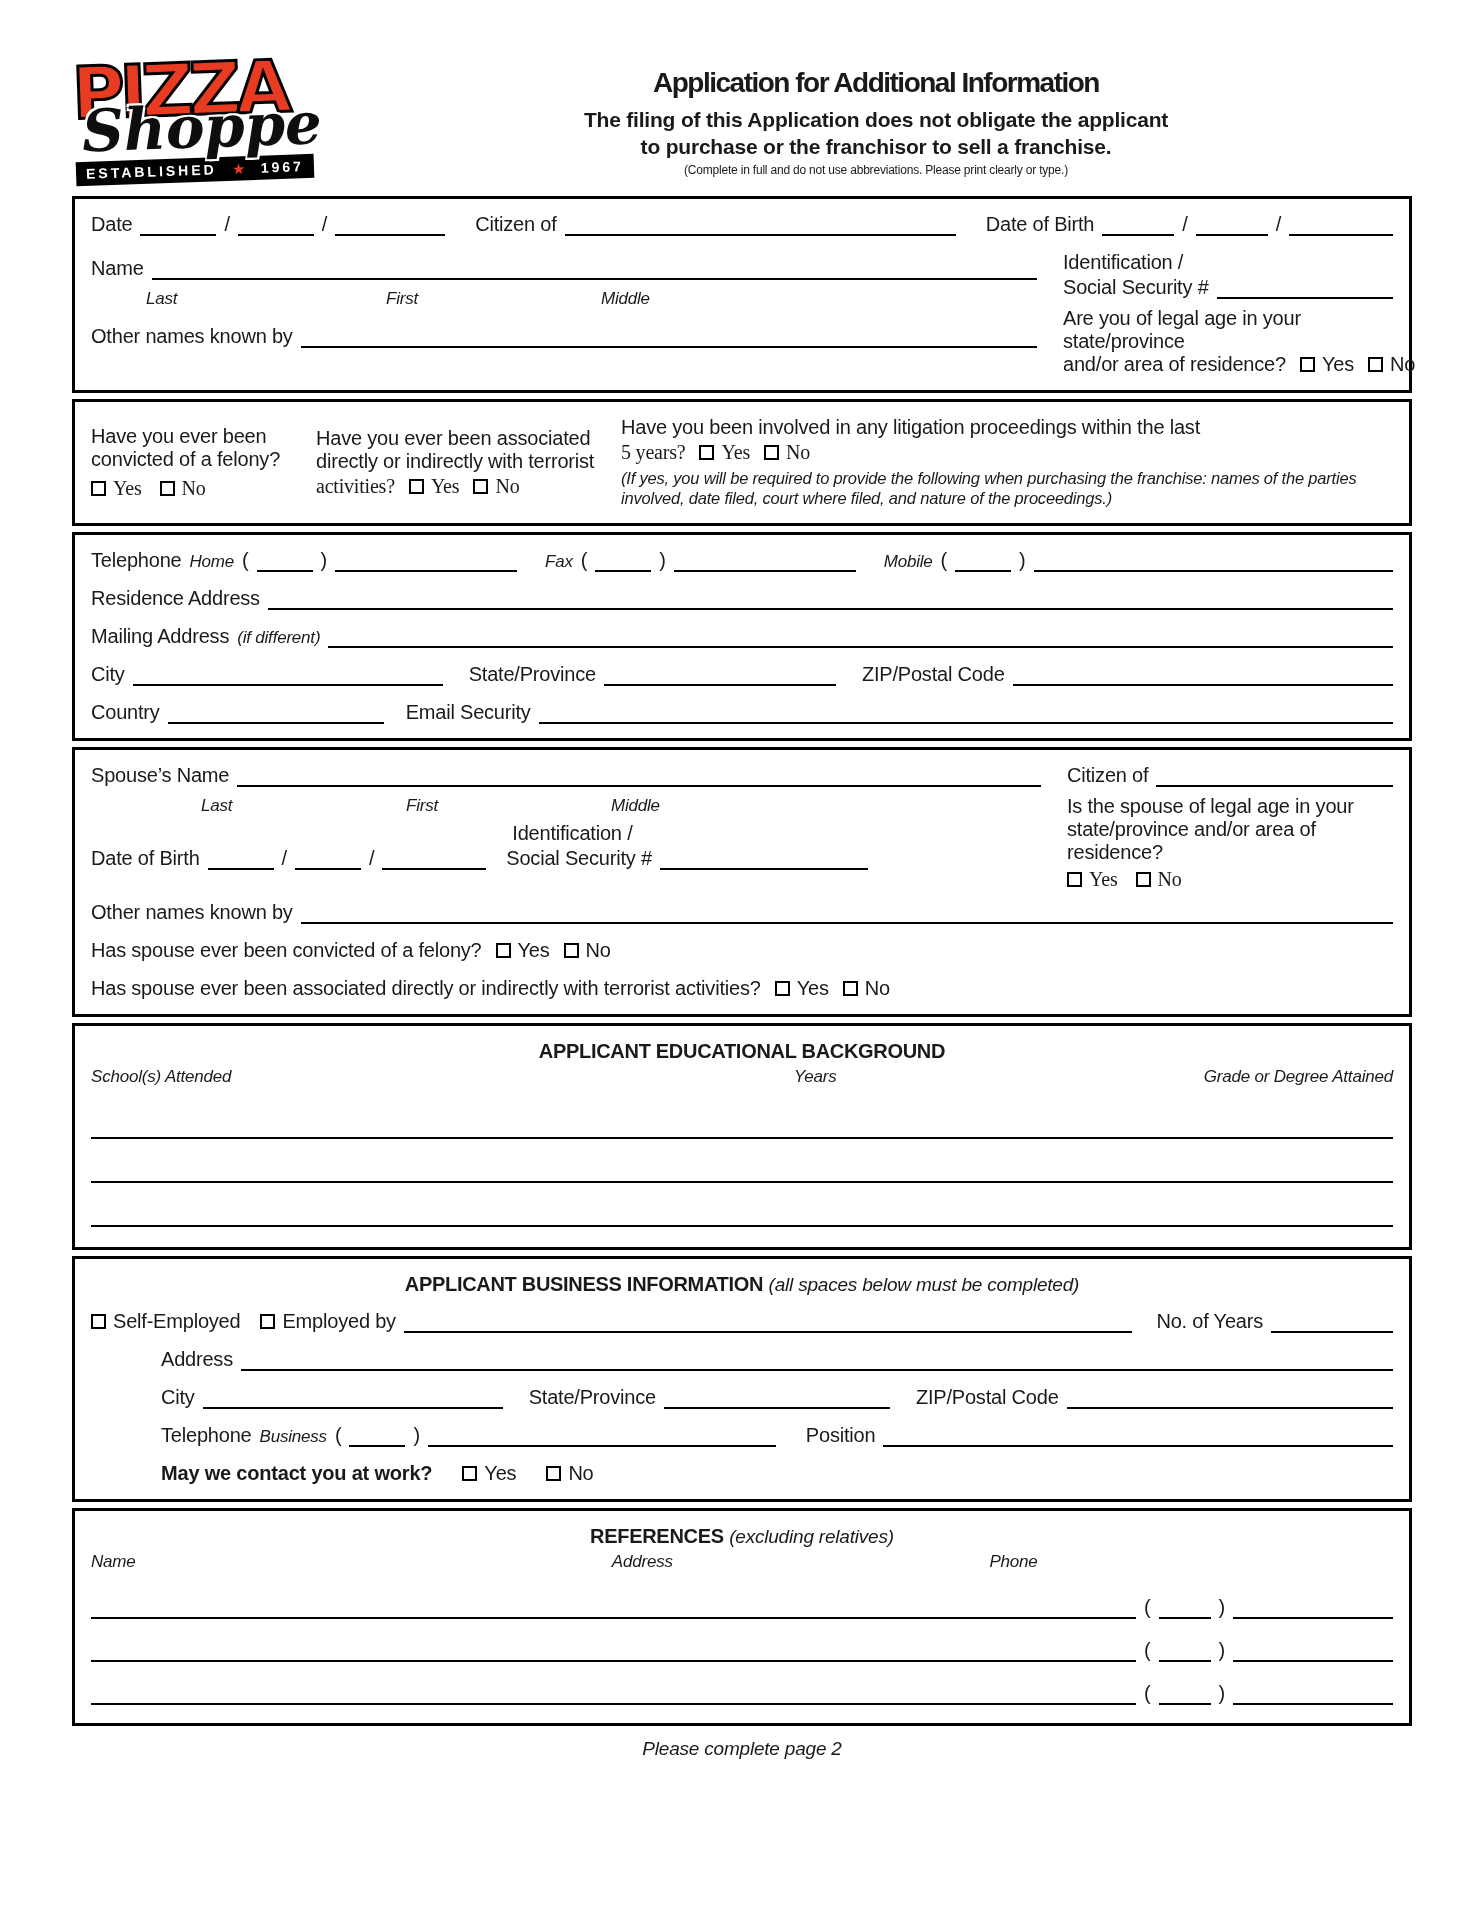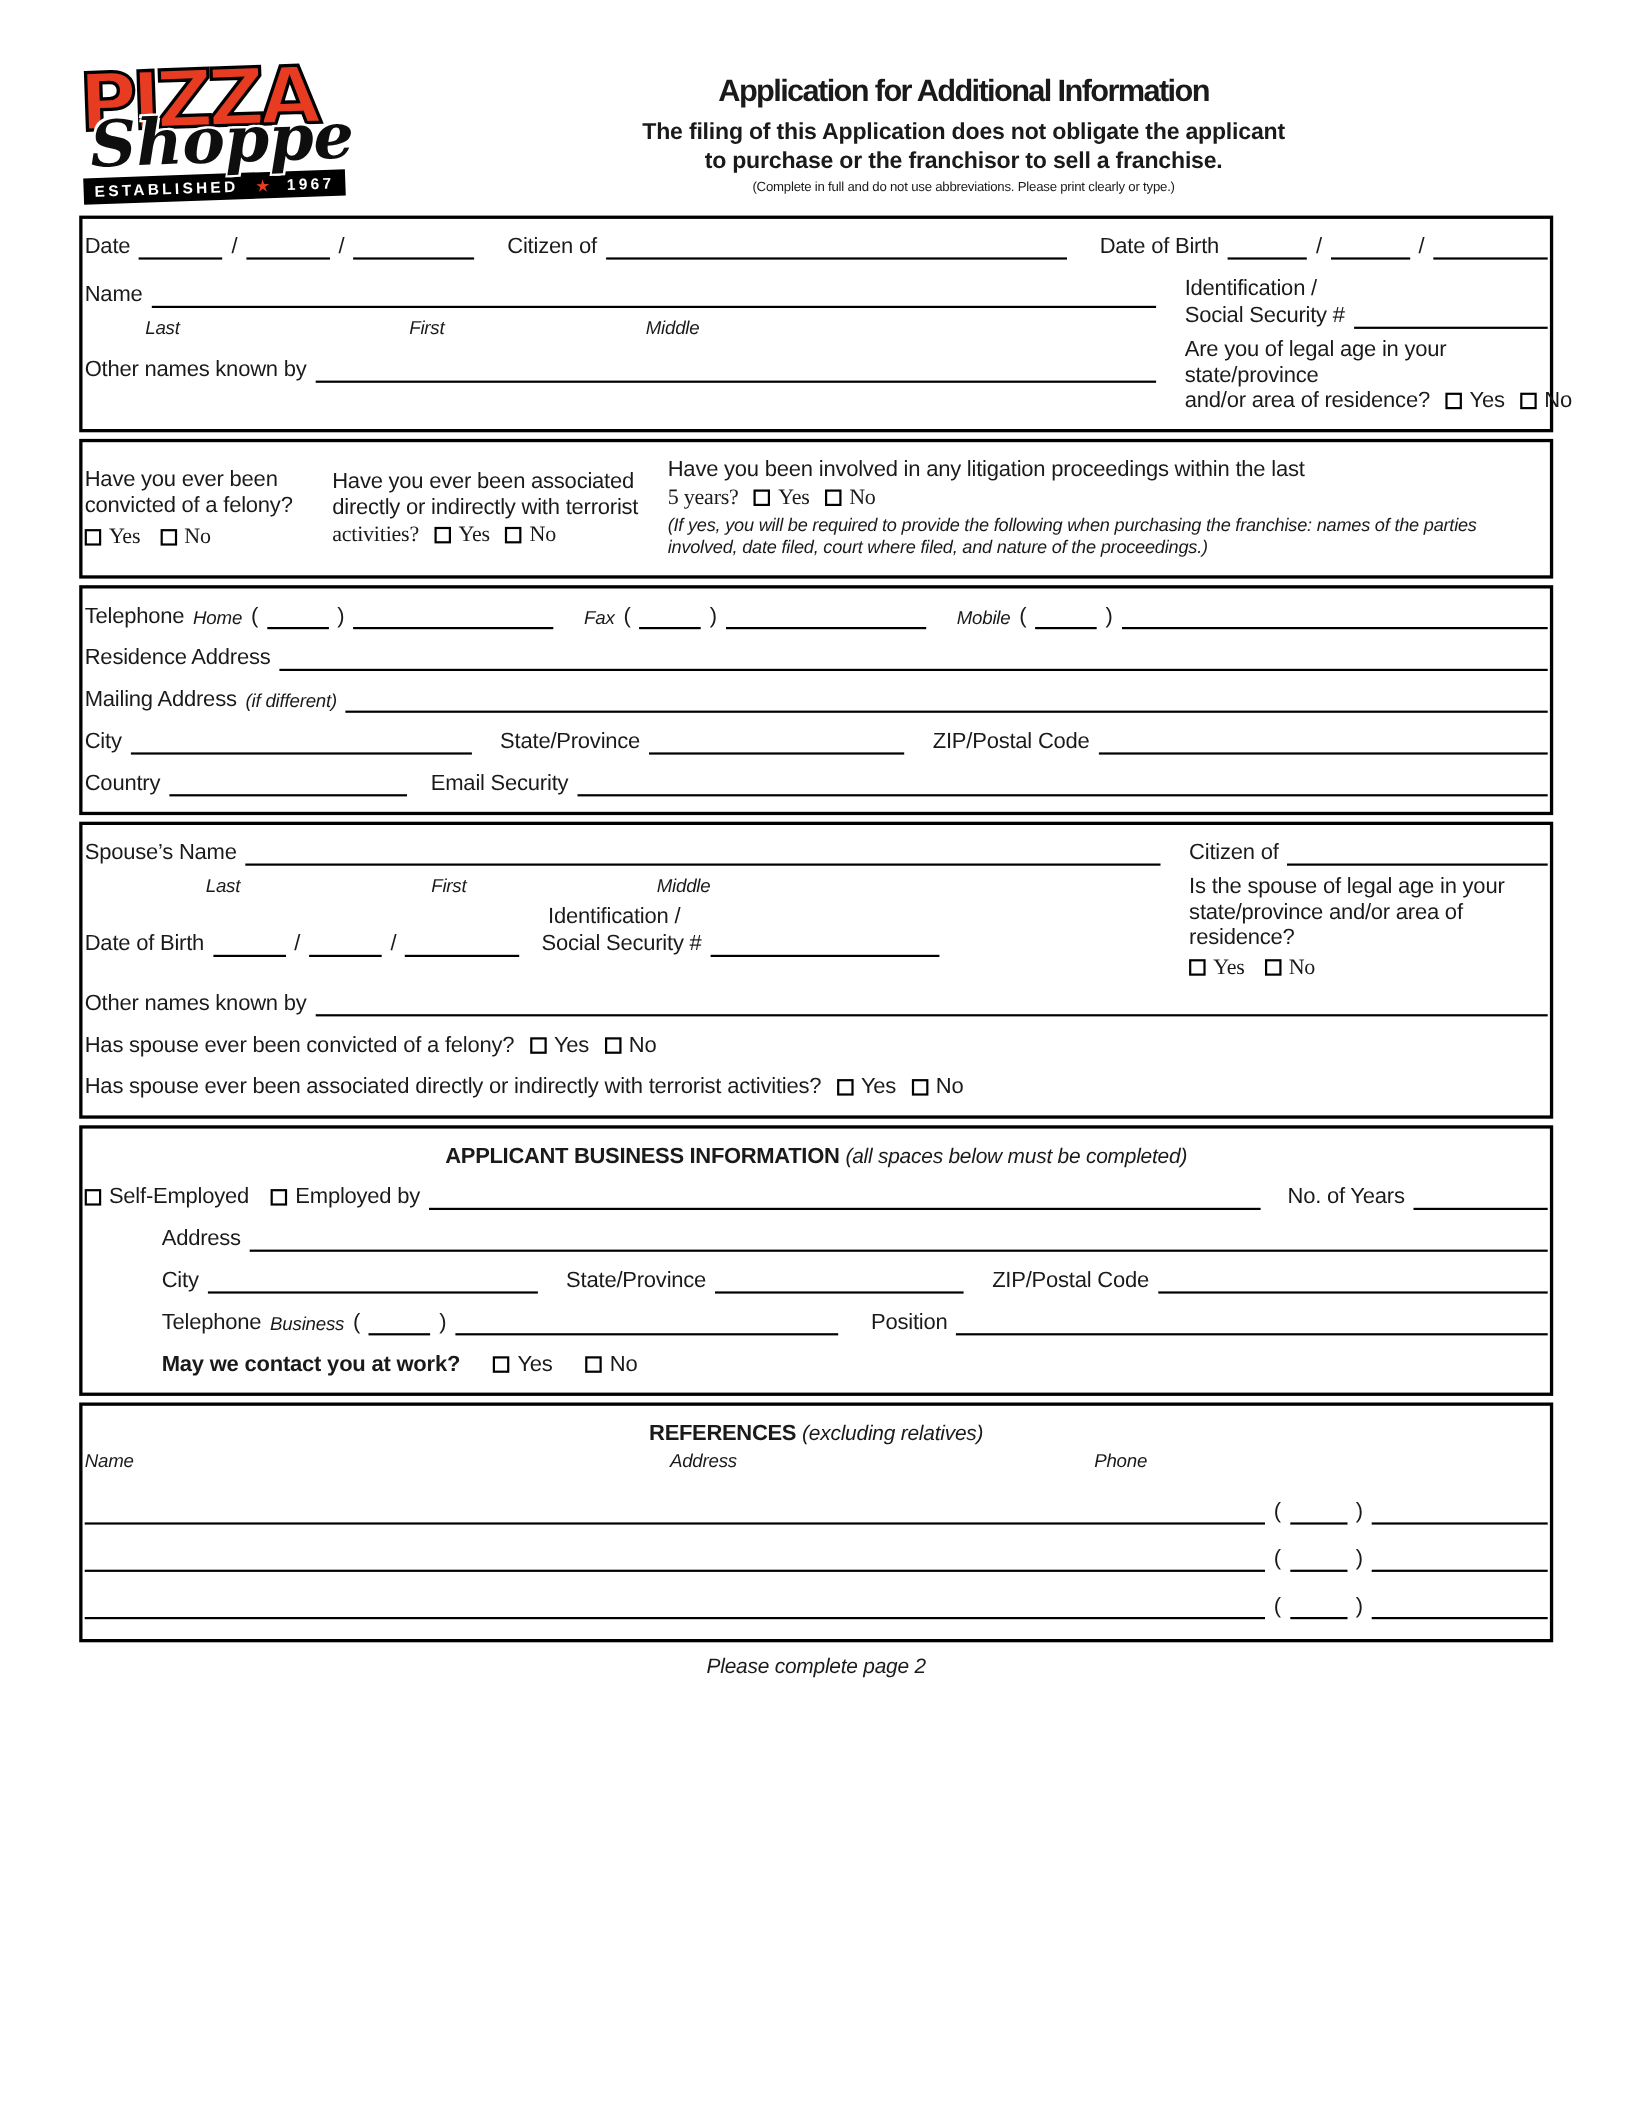--- a/index.html
+++ b/index.html
@@ -37,21 +37,21 @@
     padding:4px 10px; display:flex; justify-content:space-between; align-items:center;
     transform:rotate(-2deg);
   }
   .logo-star { color:#e83c22; font-size:13px; letter-spacing:0; }
   .titles { flex:1; text-align:center; padding-top:16px; }
   h1 { font-size:28px; font-weight:700; letter-spacing:-1.5px; line-height:1.05; margin-bottom:10px; }
   .sub-b { font-size:21px; font-weight:700; line-height:1.25; }
   .sub-p { font-size:12px; margin-top:3px; }
 
   
-  .box { border:3px solid #000; padding:14px 2px; margin-bottom:6px; font-size:20px; }
+  .box { border:3px solid #000; padding:14px 16px; margin-bottom:6px; font-size:20px; }
   .row { display:flex; align-items:flex-end; gap:8px; margin-bottom:15px; }
   .row:last-child { margin-bottom:0; }
   .row.tight { margin-bottom:8px; }
   .lbl { white-space:nowrap; }
   .b  { font-weight:700; }
   .it { font-style:italic; }
   .sm { font-style:italic; font-size:17px; white-space:nowrap; }
   .bl { display:inline-block; border-bottom:2px solid #000; height:23px; flex-shrink:1; }
   .bl.full { display:block; width:100%; height:0; }
   .grow { flex:1 1 auto; }
@@ -313,20 +313,31 @@
           <span class="cb"></span>
           <span>Yes</span>
         </span>
       <span class="cbl">
           <span class="cb"></span>
           <span>No</span>
         </span>
     </div>
   </section>
 
+  <section class="box">
+    <div class="center sec-title">APPLICANT EDUCATIONAL BACKGROUND</div>
+    <div style="position:relative; height:22px; margin-top:2px">
+      <span class="sm" style="position:absolute; left:0; bottom:0">School(s) Attended</span>
+      <span class="sm" style="position:absolute; left:54%; bottom:0">Years</span>
+      <span class="sm" style="position:absolute; right:0; bottom:0">Grade or Degree Attained</span>
+    </div>
+    <div class="bl full" style="margin-top:50px"></div>
+    <div class="bl full" style="margin-top:42px"></div>
+    <div class="bl full" style="margin-top:42px; margin-bottom:6px"></div>
+  </section>
 
   <section class="box">
     <div class="center" style="margin-bottom:14px">
       <span class="sec-title">APPLICANT BUSINESS INFORMATION</span>
       <span class="it" style="font-size:19px">(all spaces below must be completed)</span>
     </div>
     <div class="row" style="align-items:center">
       <span class="cbl">
           <span class="cb"></span>
           <span>Self-Employed</span>

